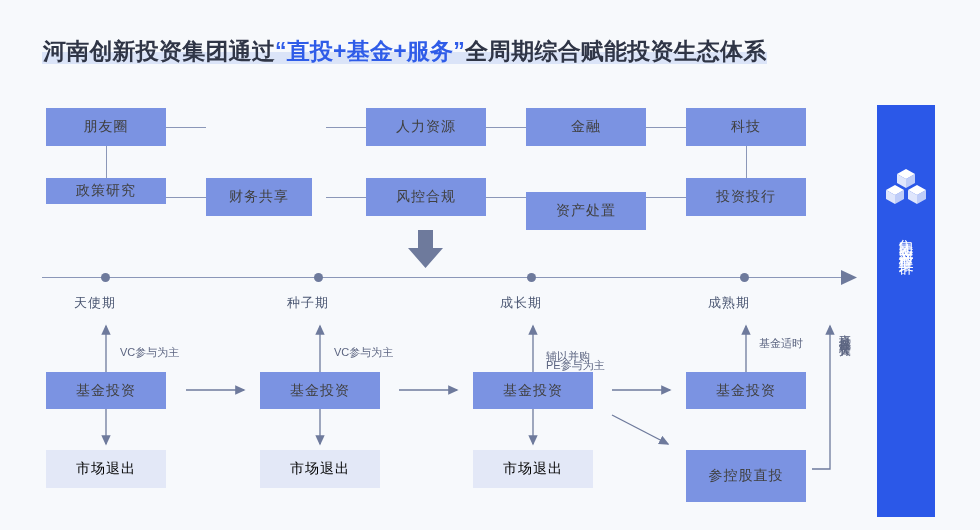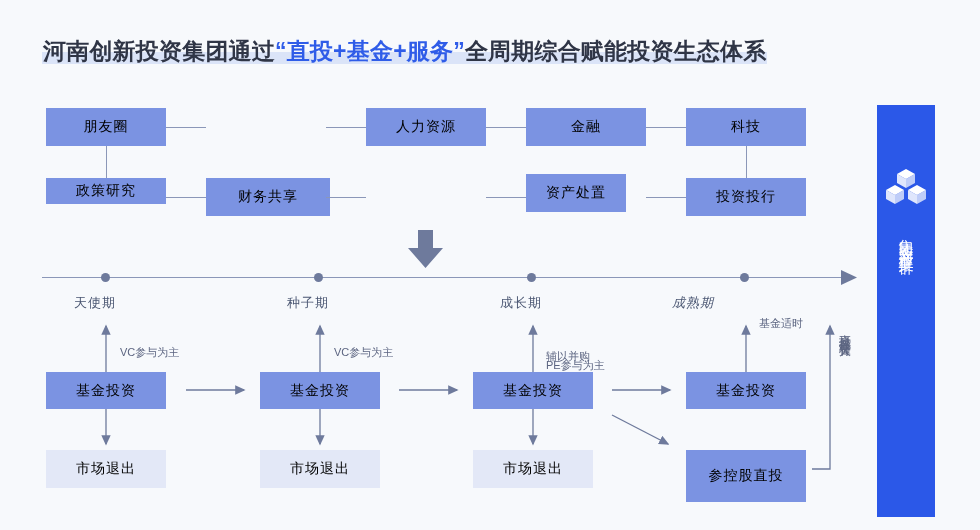--- a/index.html
+++ b/index.html
@@ -38,21 +38,21 @@
 
   
   .box {
     position: absolute;
     box-sizing: border-box;
     display: flex;
     align-items: center;
     justify-content: center;
     font-size: 14px;
     letter-spacing: 1px;
-    color: #000000;
+    color: #404040;
     background: #7b93e2;
   }
   .box.pale {
     background: #e3e8f7;
     color: #000000;
   }
 
   
   .hline {
     position: absolute;
@@ -151,58 +151,59 @@
   <div class="box" style="left:366px; top:108px; width:120px; height:38px;">人力资源</div>
   <div class="box" style="left:526px; top:108px; width:120px; height:38px;">金融</div>
   <div class="box" style="left:686px; top:108px; width:120px; height:38px;">科技</div>
 
   <div class="hline" style="left:166px; top:127px; width:40px;"></div>
   <div class="hline" style="left:326px; top:127px; width:40px;"></div>
   <div class="hline" style="left:486px; top:127px; width:40px;"></div>
   <div class="hline" style="left:646px; top:127px; width:40px;"></div>
 
   <div class="box" style="left:46px;  top:178px; width:120px; height:26px;">政策研究</div>
-  <div class="box" style="left:206px; top:178px; width:124px; height:38px;">财务共享</div>
-  <div class="box" style="left:526px; top:174px; width:100px; height:38px;">资产处置</div>
+  <div class="box" style="left:206px; top:178px; width:106px; height:38px;">财务共享</div>
+  <div class="box" style="left:366px; top:178px; width:120px; height:38px;">风控合规</div>
+  <div class="box" style="left:526px; top:192px; width:120px; height:38px;">资产处置</div>
   <div class="box" style="left:686px; top:178px; width:120px; height:38px;">投资投行</div>
 
   <div class="hline" style="left:166px; top:197px; width:40px;"></div>
   <div class="hline" style="left:326px; top:197px; width:40px;"></div>
   <div class="hline" style="left:486px; top:197px; width:40px;"></div>
   <div class="hline" style="left:646px; top:197px; width:40px;"></div>
 
   <div class="vline" style="left:106px; top:146px; height:32px;"></div>
   <div class="vline" style="left:746px; top:146px; height:32px;"></div>
 
   <div class="axis" style="left:42px; top:277px; width:805px;"></div>
 
   <div class="dot" style="left:101px; top:273px;"></div>
   <div class="dot" style="left:314px; top:273px;"></div>
   <div class="dot" style="left:527px; top:273px;"></div>
   <div class="dot" style="left:740px; top:273px;"></div>
 
   <div class="tick-label" style="left:74px;  top:294px;">天使期</div>
   <div class="tick-label" style="left:287px; top:294px;">种子期</div>
   <div class="tick-label" style="left:500px; top:294px;">成长期</div>
-  <div class="tick-label" style="left:672px; top:294px;font-style:italic;">成熟期</div>
+  <div class="tick-label" style="left:708px; top:294px;">成熟期</div>
 
   <div class="note" style="left:120px; top:345px;">VC参与为主</div>
   <div class="box" style="left:46px;  top:372px; width:120px; height:37px;">基金投资</div>
   <div class="box pale" style="left:46px; top:450px; width:120px; height:38px;">市场退出</div>
 
   <div class="note" style="left:334px; top:345px;">VC参与为主</div>
   <div class="box" style="left:260px; top:372px; width:120px; height:37px;">基金投资</div>
   <div class="box pale" style="left:260px; top:450px; width:120px; height:38px;">市场退出</div>
 
   <div class="note" style="left:546px; top:334px;margin-top:24px;">PE参与为主</div>
   <div class="note" style="left:546px; top:349px;">辅以并购</div>
   <div class="box" style="left:473px; top:372px; width:120px; height:37px;">基金投资</div>
   <div class="box pale" style="left:473px; top:450px; width:120px; height:38px;">市场退出</div>
 
-  <div class="note" style="left:759px; top:316px;">基金适时</div>
+  <div class="note" style="left:759px; top:336px;">基金适时</div>
   <div class="note" style="left:759px; top:349px;margin-top:41px;">保留</div>
   <div class="box" style="left:686px; top:372px; width:120px; height:37px;">基金投资</div>
   <div class="box" style="left:686px; top:450px; width:120px; height:52px;">参控股直投</div>
 
   <div class="vnote" style="left:838px; top:325px;">直投控股培育壮大</div>
 
   <svg class="overlay" viewBox="0 0 980 530">
     <defs>
       <marker id="ah" markerWidth="9" markerHeight="9" refX="7.5" refY="4" orient="auto">
         <path d="M0,0 L9,4 L0,8 z" fill="#6e7a9c"></path>

